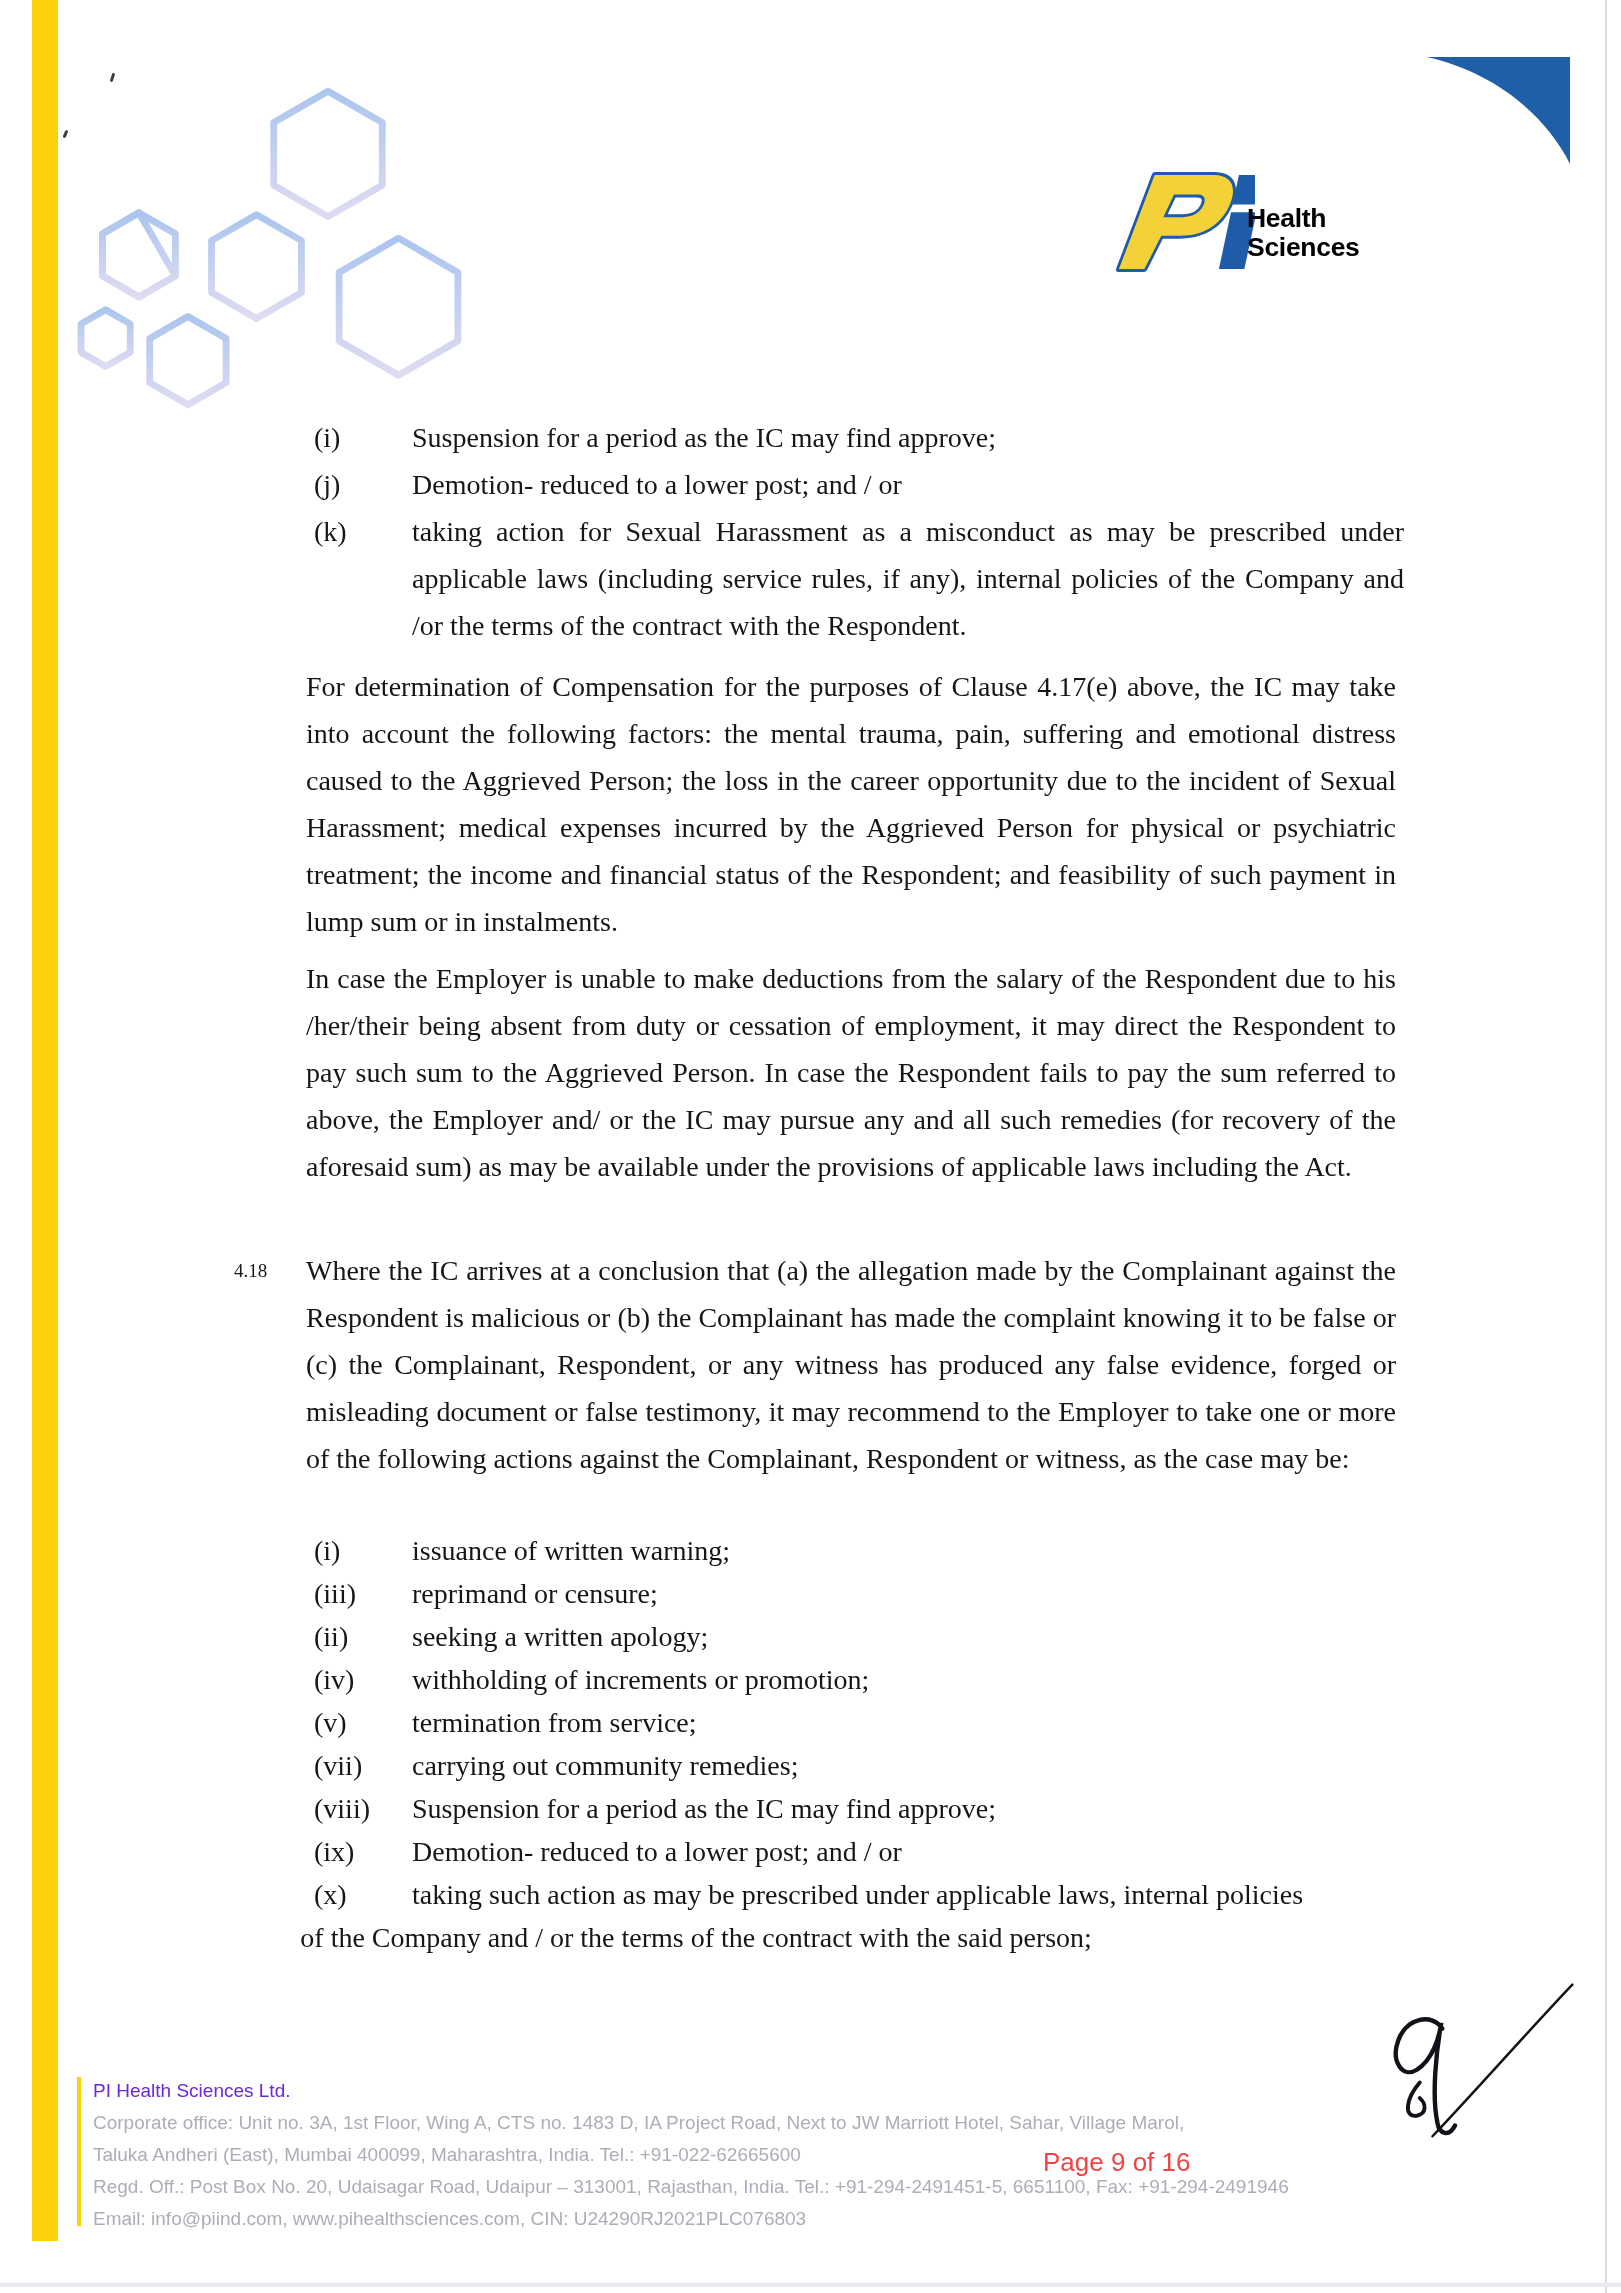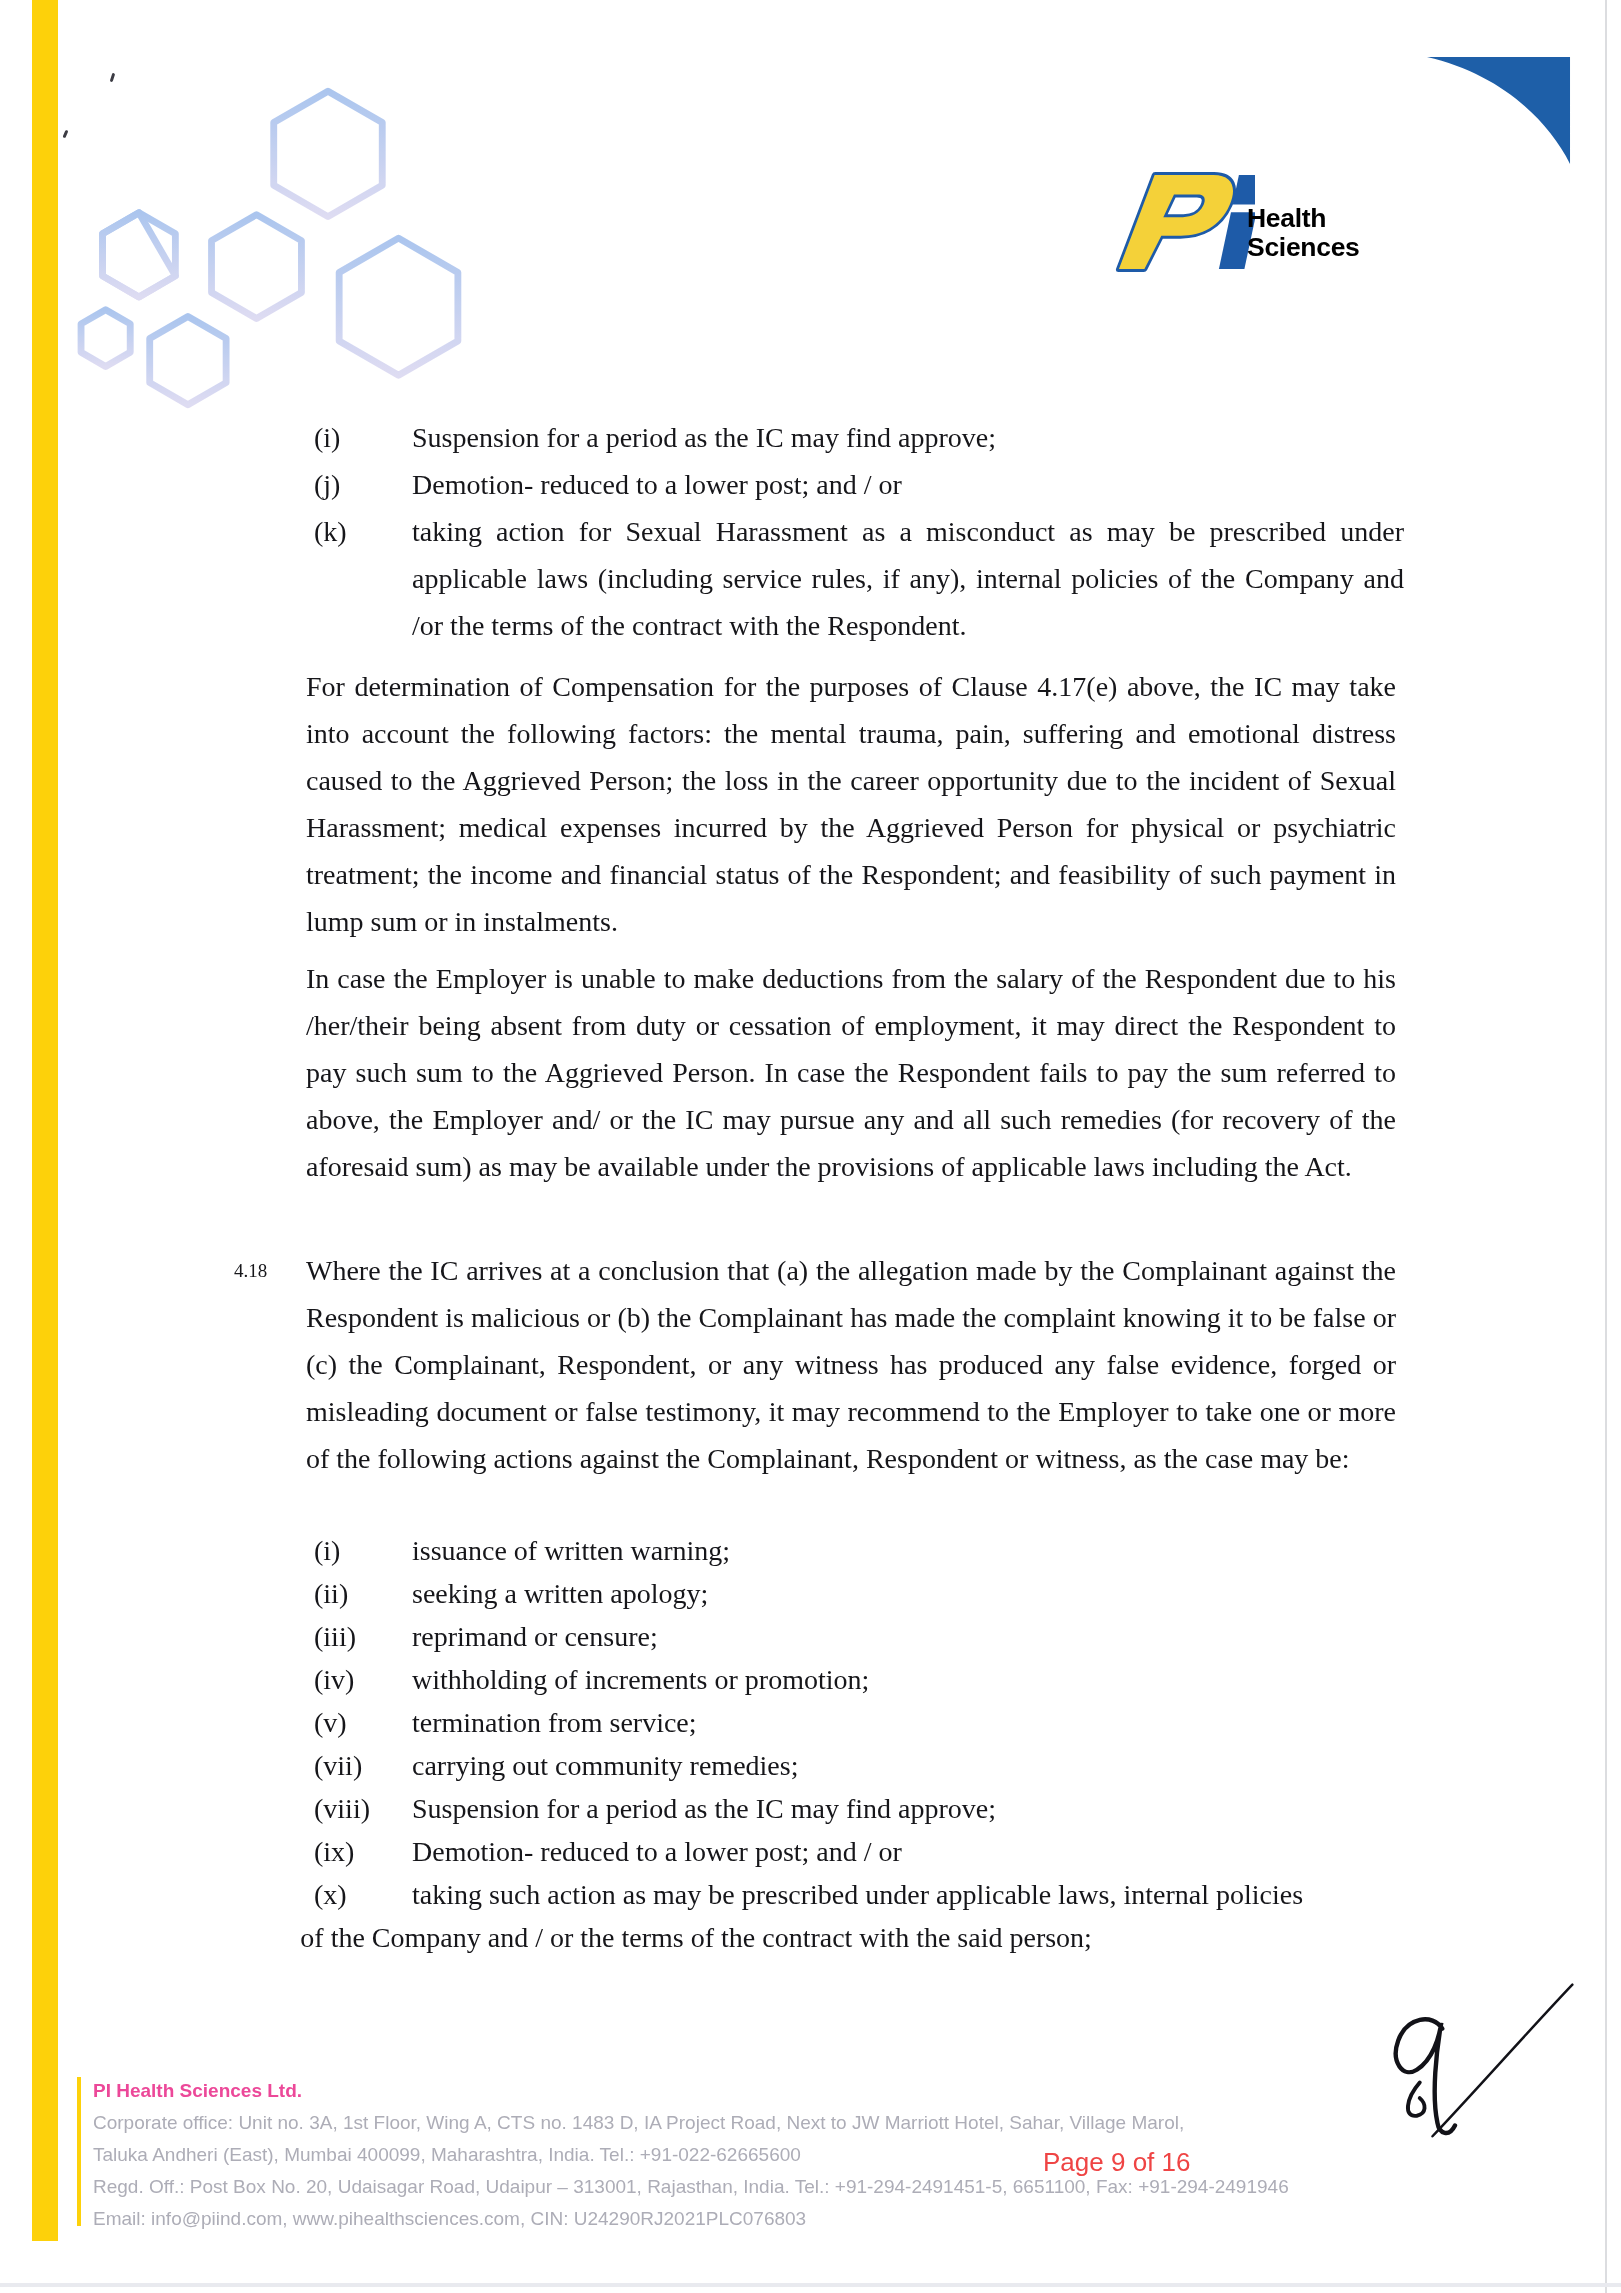--- a/index.html
+++ b/index.html
@@ -54,21 +54,21 @@
     font-family:"Liberation Sans","DejaVu Sans",sans-serif;font-size:26px;color:#ef4444;
     z-index:5;
   }
   
   .footer-accent{position:absolute;left:77px;top:2077px;width:3.9px;height:149px;background:#fdd10a;}
   .footer{
     position:absolute;left:93px;top:2075px;width:1372px;
     font-family:"Liberation Sans","DejaVu Sans",sans-serif;font-size:19px;line-height:32px;
     color:#adadb7;white-space:nowrap;
   }
-  .footer .title{font-weight:700;color:#ec4899;}
+  .footer .title{font-weight:400;color:#6d28d9;}
 </style>
 </head>
 <body>
 
 <div class="page">
 
   <div class="yellow-bar"></div>
   <div class="right-border"></div>
   <div class="bottom-line"></div>
 
@@ -131,26 +131,26 @@
   <div class="para p2">In case the Employer is unable to make deductions from the salary of the Respondent due to his /her/their being absent from duty or cessation of employment, it may direct the Respondent to pay such sum to the Aggrieved Person. In case the Respondent fails to pay the sum referred to above, the Employer and/ or the IC may pursue any and all such remedies (for recovery of the aforesaid sum) as may be available under the provisions of applicable laws including the Act.</div>
   <div class="secnum">4.18</div>
   <div class="para p3">Where the IC arrives at a conclusion that (a) the allegation made by the Complainant against the Respondent is malicious or (b) the Complainant has made the complaint knowing it to be false or (c) the Complainant, Respondent, or any witness has produced any false evidence, forged or misleading document or false testimony, it may recommend to the Employer to take one or more of the following actions against the Complainant, Respondent or witness, as the case may be:</div>
 
   <div class="list-bottom">
     <div class="li">
       <span class="num">(i)</span>
       <span class="txt">issuance of written warning;</span>
     </div>
     <div class="li">
+      <span class="num">(iii)</span>
+      <span class="txt">reprimand or censure;</span>
+    </div>
+    <div class="li">
       <span class="num">(ii)</span>
       <span class="txt">seeking a written apology;</span>
-    </div>
-    <div class="li">
-      <span class="num">(iii)</span>
-      <span class="txt">reprimand or censure;</span>
     </div>
     <div class="li">
       <span class="num">(iv)</span>
       <span class="txt">withholding of increments or promotion;</span>
     </div>
     <div class="li">
       <span class="num">(v)</span>
       <span class="txt">termination from service;</span>
     </div>
     <div class="li">

